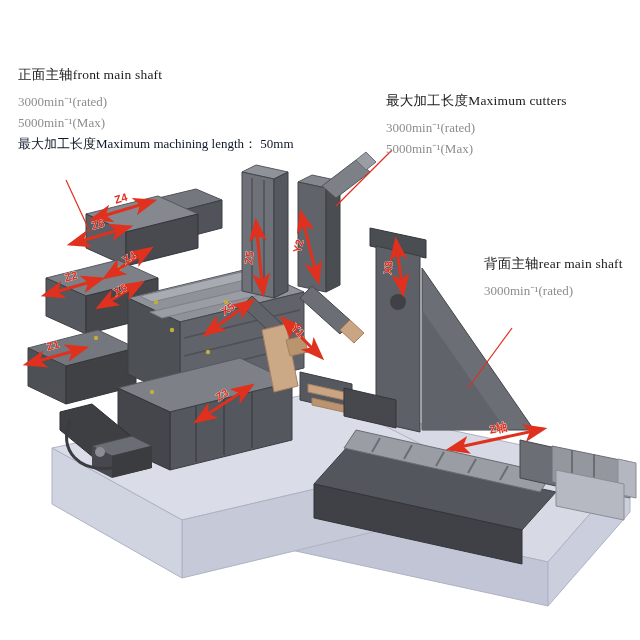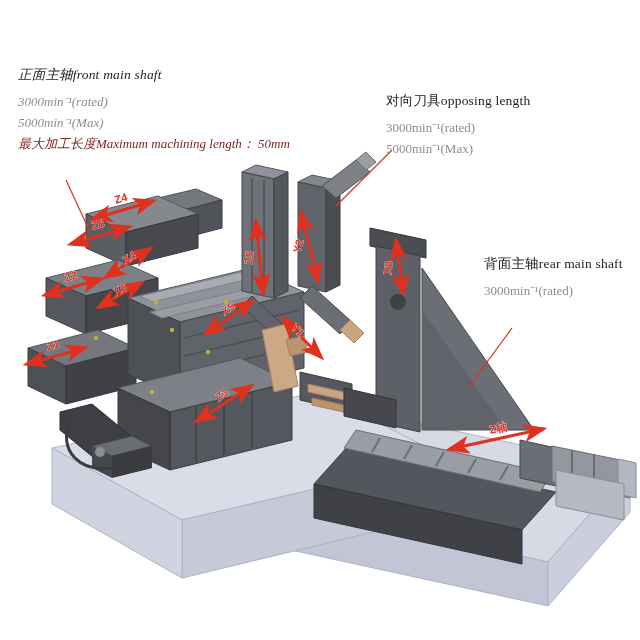--- a/index.html
+++ b/index.html
@@ -4,21 +4,21 @@
 <style>
   html,body{margin:0;padding:0;background:#ffffff;}
   .stage{
     position:relative;width:640px;height:640px;overflow:hidden;
     background:#ffffff;font-family:"Liberation Serif", serif;
   }
   .machine-svg,.overlay-svg{position:absolute;left:0;top:0;width:640px;height:640px;}
   .note{position:absolute;white-space:nowrap;}
   .note-title{font-size:13.5px;color:#1b1b1b;margin-bottom:7px;letter-spacing:.2px;}
   .note-spec{font-size:13px;color:#8d8d8d;line-height:21px;}
-  .spec-dark{color:#7f1d1d;}
+  .spec-dark{color:#0f172a;}
   .axis-arrow-line{stroke-width:3;fill:none;}
   .axis-label{
     font-family:"Liberation Sans", sans-serif;
     font-size:11px;font-weight:bold;text-anchor:middle;
     paint-order:stroke;stroke:#ffffff;stroke-width:0.5px;
   }
   .leader-line{stroke-width:1.2;}
 </style>
 </head>
 <body>
@@ -182,29 +182,29 @@
         <text x="295" y="333" transform="rotate(44 295 333)" class="axis-label" fill="#e0301e">Y1</text>
         <line x1="197" y1="421" x2="251" y2="386" class="axis-arrow-line" stroke="#e0301e" marker-start="url(#ah)" marker-end="url(#ah)"></line>
         <text x="224" y="398" transform="rotate(-32 224 398)" class="axis-label" fill="#e0301e">Z3</text>
         <line x1="403" y1="293" x2="396" y2="241" class="axis-arrow-line" stroke="#e0301e" marker-start="url(#ah)" marker-end="url(#ah)"></line>
         <text x="392" y="268" transform="rotate(-82 392 268)" class="axis-label" fill="#e0301e">X8</text>
         <line x1="450" y1="449" x2="543" y2="429" class="axis-arrow-line" stroke="#e0301e" marker-start="url(#ah)" marker-end="url(#ah)"></line>
         <text x="499" y="432" transform="rotate(-12 499 432)" class="axis-label" fill="#e0301e">Z轴</text>
       </g>
   </svg>
 
-  <div class="note" style="left:18px;top:66px;font-style:italic;">
+  <div class="note" style="left:18px;top:66px;">
     <div class="note-title">正面主轴front main shaft</div>
     <div class="note-spec">3000min⁻¹(rated)</div>
     <div class="note-spec">5000min⁻¹(Max)</div>
     <div class="note-spec spec-dark">最大加工长度Maximum machining length： 50mm</div>
   </div>
 
   <div class="note" style="left:386px;top:92px;">
-    <div class="note-title">对向刀具opposing length</div>
+    <div class="note-title">最大加工长度Maximum cutters</div>
     <div class="note-spec">3000min⁻¹(rated)</div>
     <div class="note-spec">5000min⁻¹(Max)</div>
   </div>
 
   <div class="note" style="left:484px;top:255px;font-family:Liberation Serif, serif;">
     <div class="note-title">背面主轴rear main shaft</div>
     <div class="note-spec">3000min⁻¹(rated)</div>
   </div>
 
 </div>

